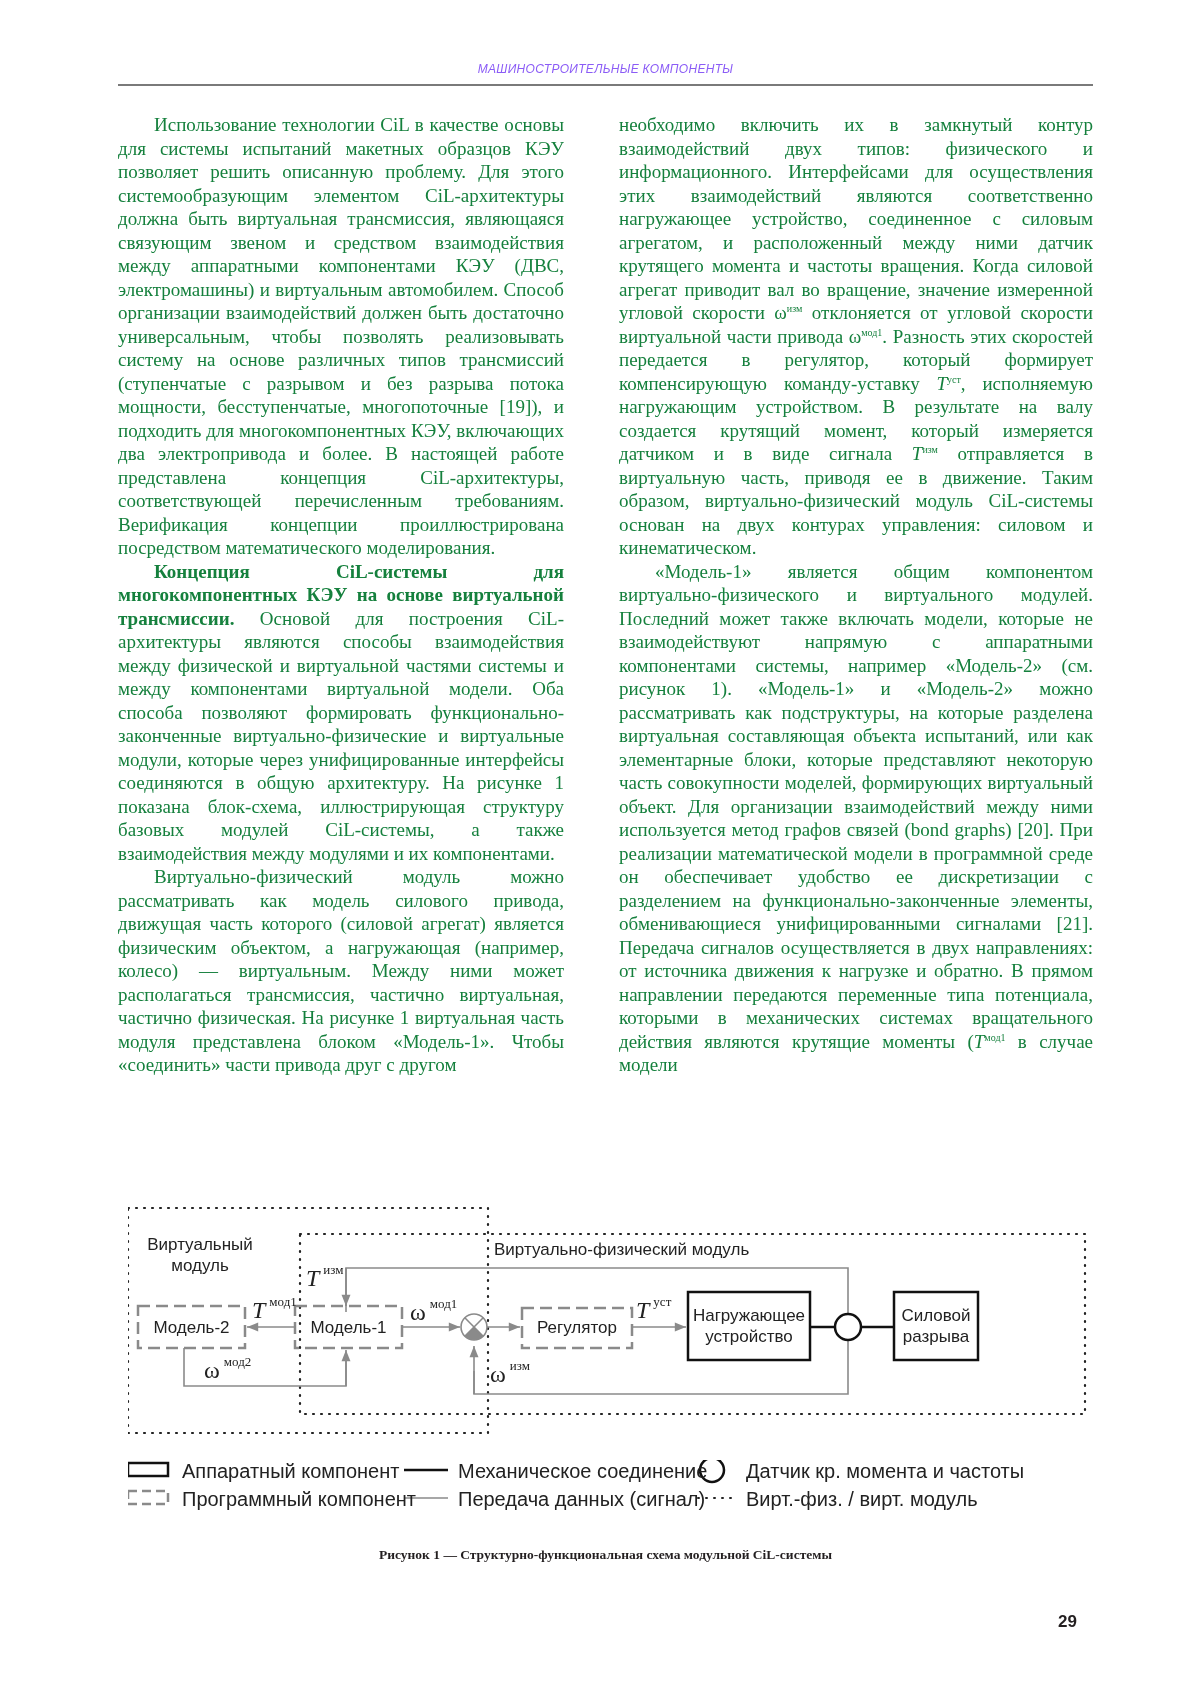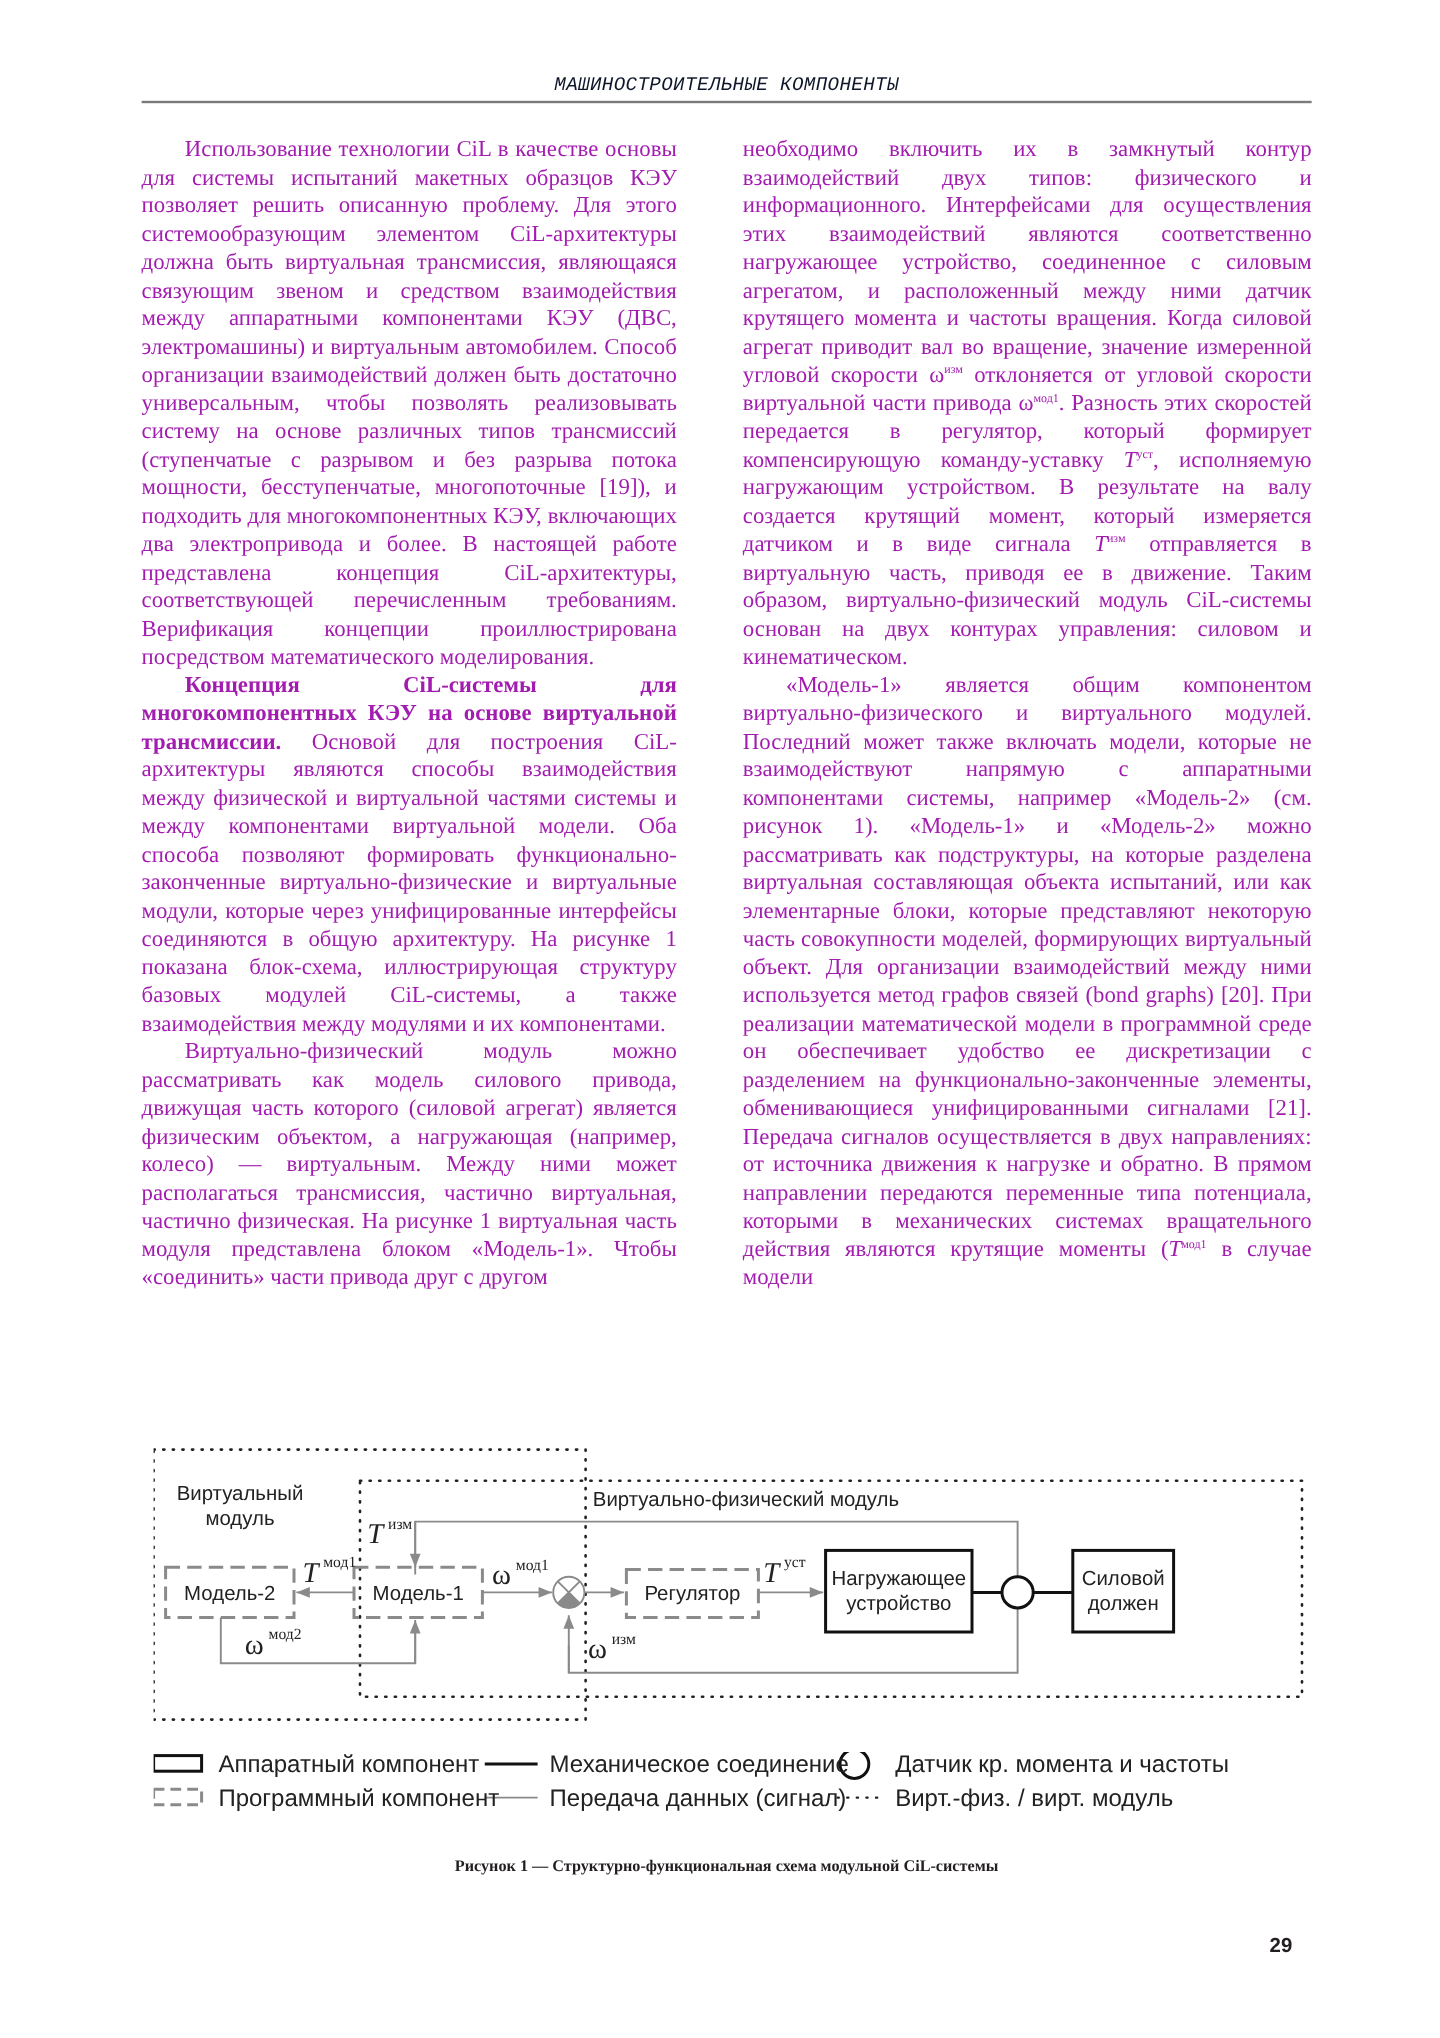--- a/index.html
+++ b/index.html
@@ -1,26 +1,26 @@
 <!DOCTYPE html>
 <html><head>
 <meta charset="utf-8">
 <style>
   html, body { margin: 0; padding: 0; background: #ffffff; }
   body { width: 1200px; height: 1698px; position: relative; overflow: hidden; color: #231f20; }
   .page { position: absolute; left: 0; top: 0; width: 1200px; height: 1698px; }
   .running-head {
     position: absolute; left: 118px; top: 62px; width: 975px; text-align: center;
-    font-family: Liberation Mono, monospace; font-style: italic; font-size: 16px; letter-spacing: 0.3px; color: #0f172a;
+    font-family: Liberation Sans, sans-serif; font-style: italic; font-size: 12px; letter-spacing: 0.3px; color: #8b5cf6;
   }
   .head-rule { position: absolute; left: 118px; top: 84px; width: 975px; height: 2px; background: #7a7a7a; }
   .col {
     position: absolute; top: 113px; width: 446px;
     font-family: "Liberation Serif", serif; font-size: 19px; line-height: 23.5px;
-    text-align: justify; color: #a21caf; hyphens: manual;
+    text-align: justify; color: #15803d; hyphens: manual;
   }
   .col.left { left: 118px; }
   .col.right { left: 619px; width: 474px; }
   .col p { margin: 0; }
   .col p.indent { text-indent: 36px; }
   .col b { font-weight: bold; }
   sup.s { font-size: 10px; vertical-align: 7px; line-height: 0; }
   .it { font-style: italic; }
 
   .figure { position: absolute; left: 128px; top: 1196px; width: 960px; height: 250px; }
@@ -114,21 +114,21 @@
 
     <div class="fig-block-label" style="left:10px; top:121px; width:107px;">Модель-2</div>
     <div class="fig-block-label" style="left:167px; top:121px; width:107px;">Модель-1</div>
     <div class="fig-block-label" style="left:394px; top:121px; width:110px;">Регулятор</div>
     <div class="fig-block-label" style="left:560px; top:109px; width:122px;">
       <div>Нагружающее</div>
       <div>устройство</div>
     </div>
     <div class="fig-block-label" style="left:766px; top:109px; width:84px;">
       <div>Силовой</div>
-      <div>должен</div>
+      <div>разрыва</div>
     </div>
 
     <div class="sym" style="left:178px; top:66px;text-align:right;"><span class="it">T</span><sup>изм</sup></div>
     <div class="sym" style="left:124px; top:98px;"><span class="it">T</span><sup>мод1</sup></div>
     <div class="sym" style="left:282px; top:100px;"><span>ω</span><sup>мод1</sup></div>
     <div class="sym" style="left:76px; top:158px;"><span>ω</span><sup>мод2</sup></div>
     <div class="sym" style="left:362px; top:162px;"><span>ω</span><sup>изм</sup></div>
     <div class="sym" style="left:508px; top:98px;"><span class="it">T</span><sup>уст</sup></div>
   </div>
 

